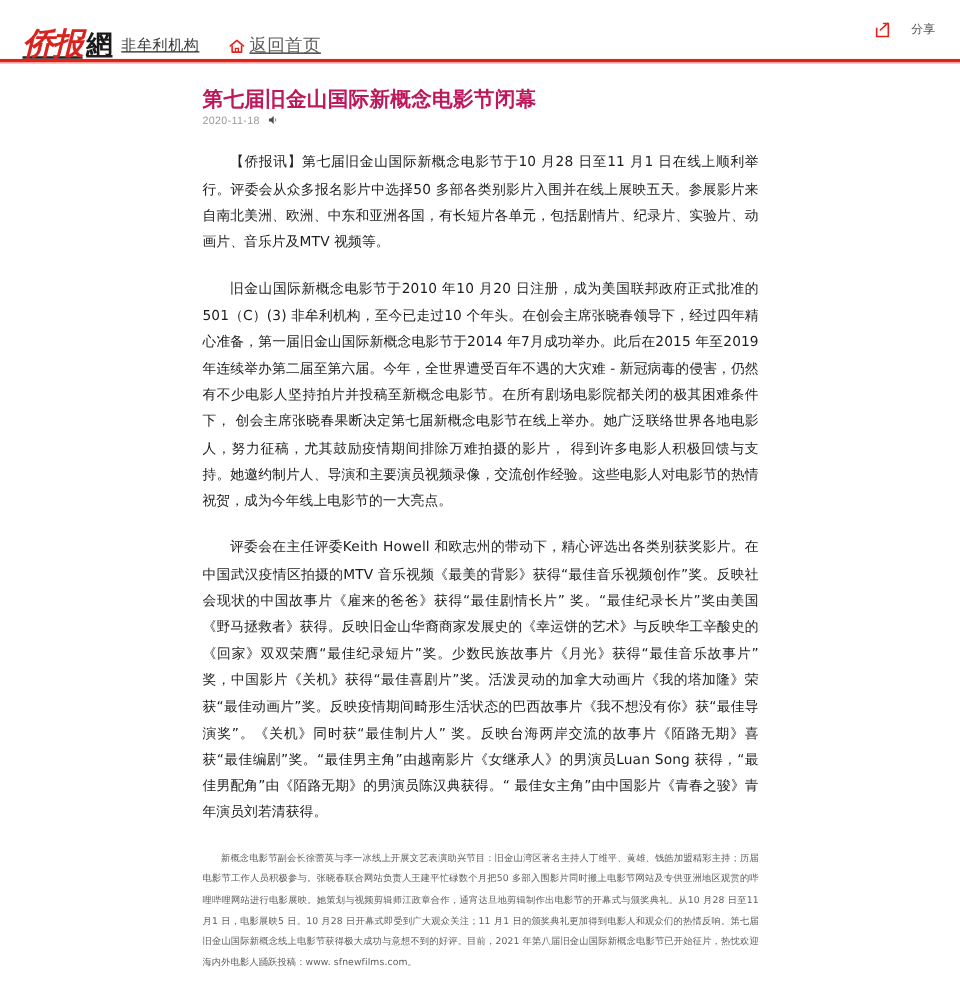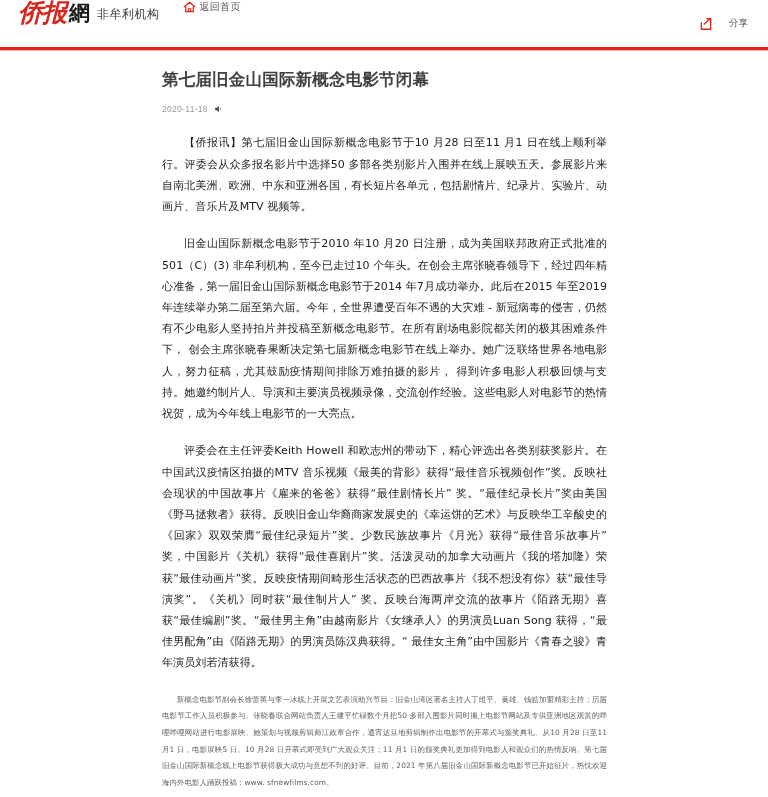--- a/index.html
+++ b/index.html
@@ -13,21 +13,22 @@
     overflow: hidden;
     position: relative;
   }
 
   
   #site-header {
     position: relative;
     height: 47px;
     background: #fff;
     display: flex;
-    align-items: flex-start;
+    align-items: flex-end;
+    text-decoration: underline;
   }
 
   #brand {
     display: flex;
     align-items: flex-end;
     padding-left: 18px;
     gap: 6px;
   }
   #logo-mark {
     display: flex;
@@ -61,21 +62,21 @@
 
   #home-link {
     display: flex;
     align-items: center;
     gap: 3px;
     margin-left: 22px;
     padding-bottom: 1px;
     cursor: pointer;
   }
   #home-link .label {
-    font-size: 10px;
+    font-size: 14px;
     color: #5a5a5a;
     letter-spacing: .3px;
   }
 
   #share-link {
     position: absolute;
     right: 20px;
     top: 50%;
     transform: translateY(-50%);
     display: flex;
@@ -105,30 +106,30 @@
   }
   .col {
     width: 445px;
     margin-left: 162px;
   }
 
   #article-title {
     font-family: "DejaVu Sans", "Liberation Sans", sans-serif;
     font-size: 16.5px;
     font-weight: 700;
-    color: #404040;
+    color: #be185d;
     letter-spacing: .2px;
     line-height: 1.3;
   }
 
   #meta-row {
     display: flex;
     align-items: center;
     gap: 5px;
-    margin-top: 14px;
+    margin-top: 1px;
   }
   #article-date {
     font-size: 8.5px;
     color: #9a9a9a;
     letter-spacing: .3px;
   }
 
   .body-para {
     font-family: "DejaVu Sans", "Liberation Sans", sans-serif;
     font-size: 11px;

